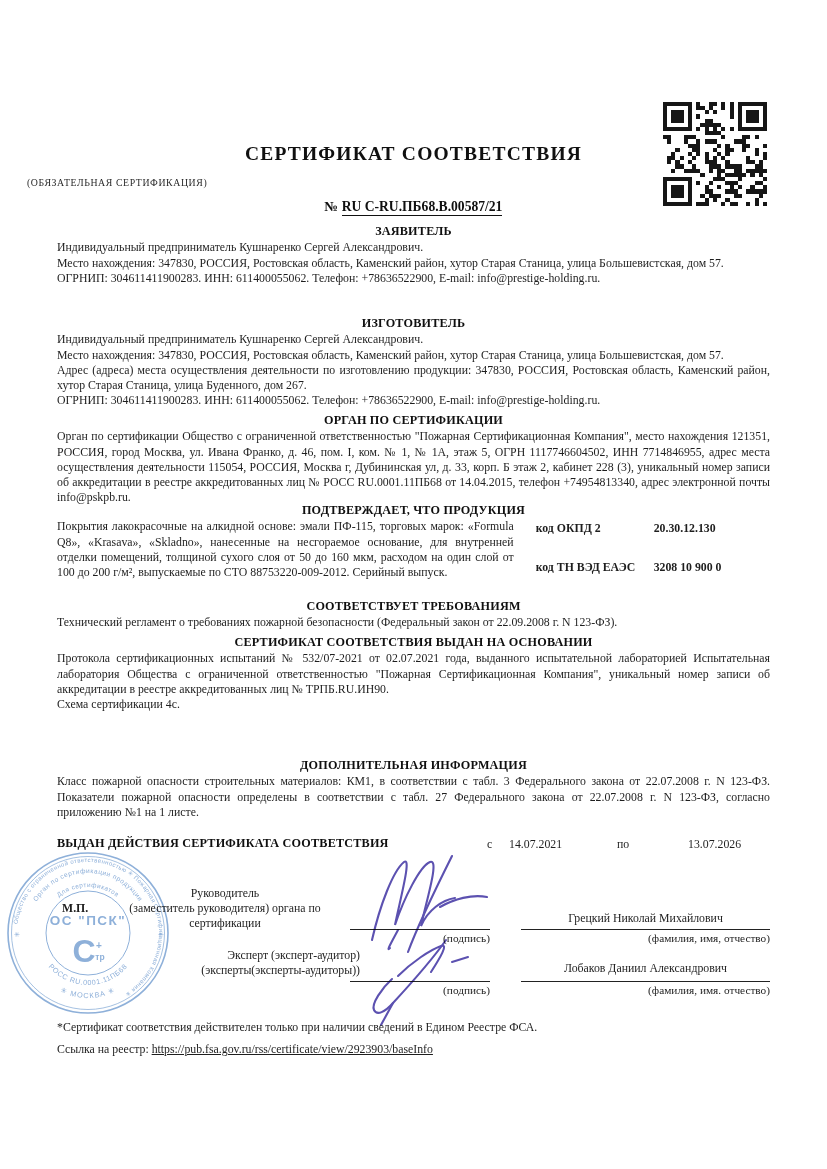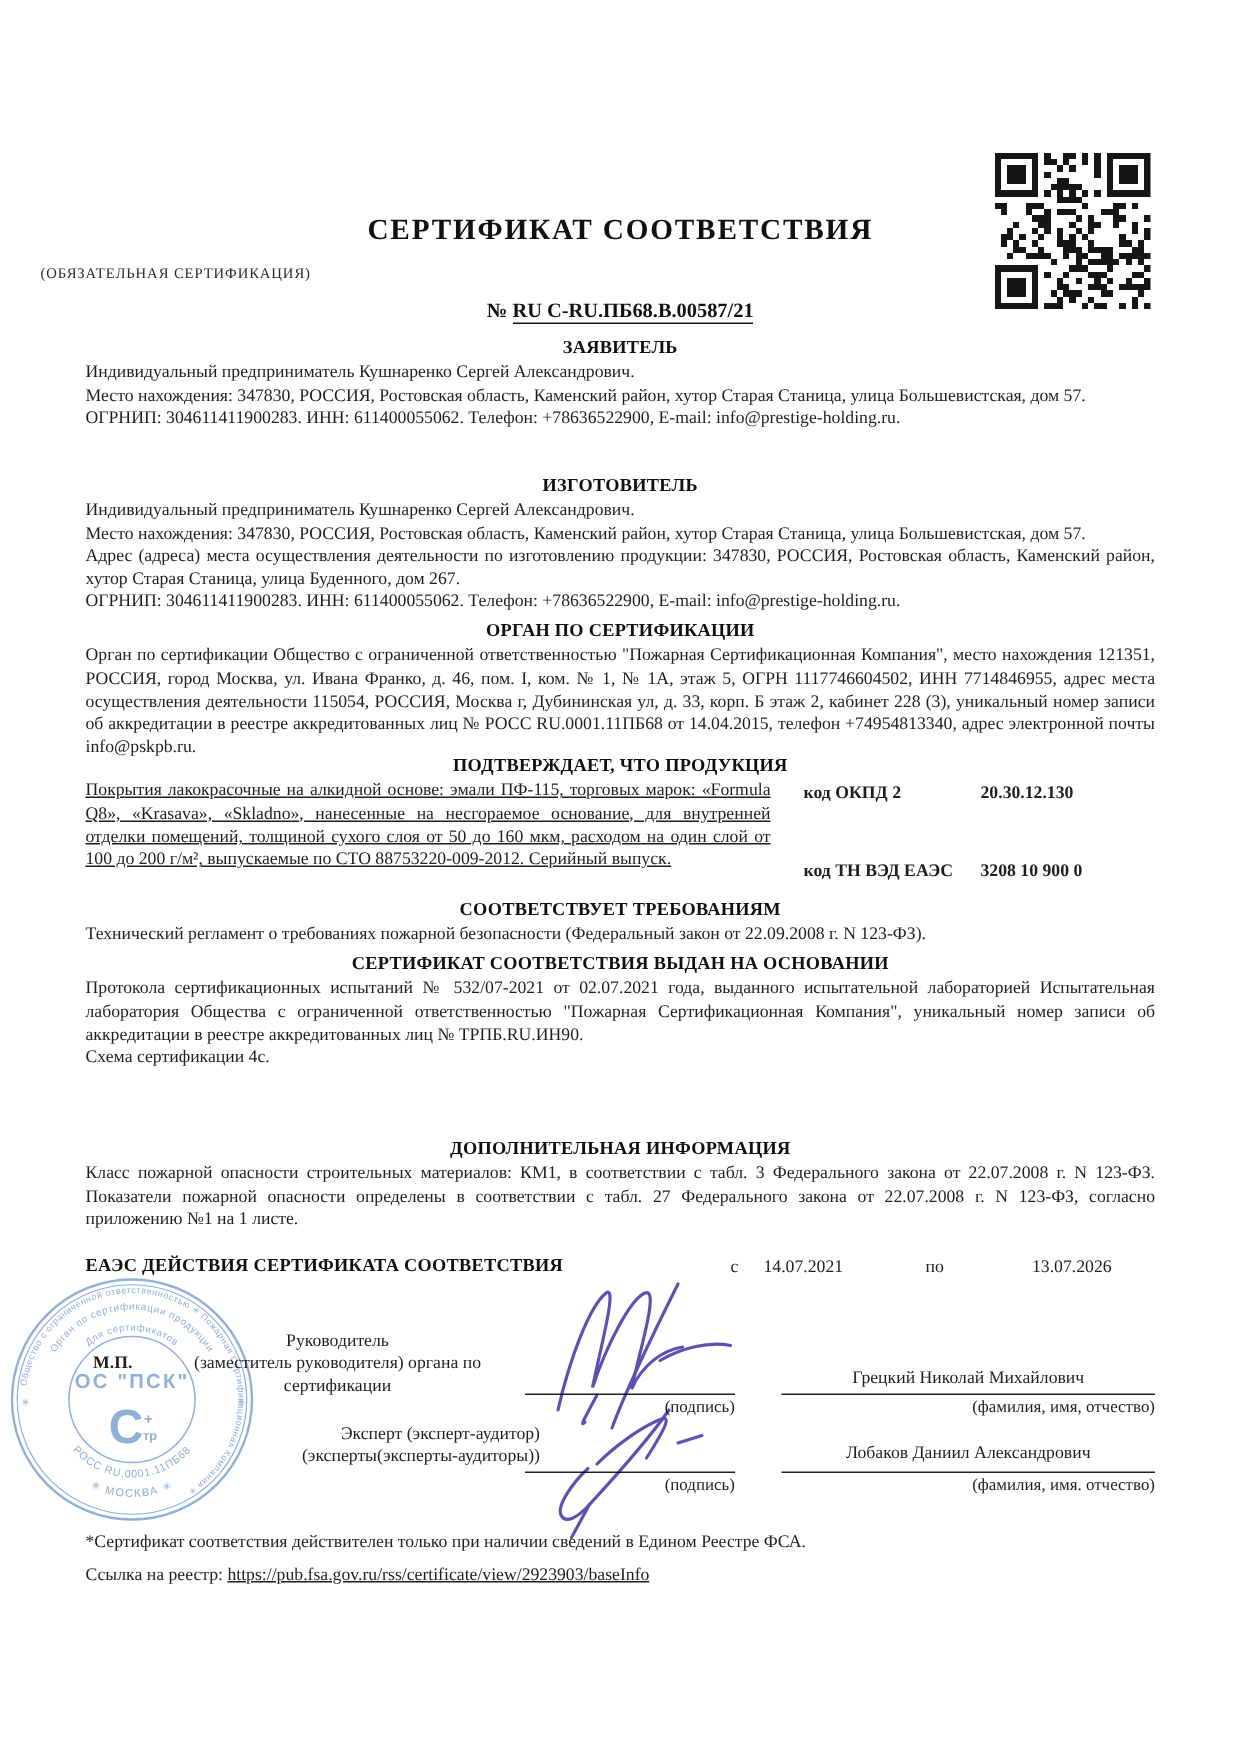--- a/index.html
+++ b/index.html
@@ -9,25 +9,25 @@
   }
   .sec{position:absolute;left:57px;width:713px;font-size:11.8px;line-height:15.3px;}
   .sec p{margin:0;text-align:justify;}
   .hd{font-weight:bold;font-size:12.2px;letter-spacing:.2px;color:#101010;margin:0 0 1px 0;text-align:center;}
   .title{position:absolute;left:0;top:143px;width:100%;text-align:center;font-weight:bold;font-size:19.5px;letter-spacing:1.2px;color:#101010;}
   .subtitle{position:absolute;left:0;top:177px;width:100%;font-size:9.8px;letter-spacing:.6px;color:#2a2a2a;margin-left:27px;}
   .certno{position:absolute;left:0;top:199px;width:100%;text-align:center;font-weight:bold;font-size:13.6px;color:#101010;}
   .certno .num{border-bottom:1.6px solid #101010;padding-bottom:1px;}
   .qr{position:absolute;left:663px;top:102px;width:104px;height:104px;}
   .prodwrap{display:flex;}
-  .proddesc{width:458px;text-decoration:underline;}
+  .proddesc{width:458px;}
   .codes{width:235px;padding-left:22px;font-weight:bold;}
   .coderow{display:flex;margin-top:2px;}
   .coderow .cl{width:118px;flex:none;}
-  .coderow.second{margin-top:36px;}
+  .coderow.second{margin-top:23px;}
   .validity{position:absolute;left:57px;top:836px;width:713px;height:20px;font-size:11.8px;}
   .validity .hd{display:inline-block;}
   .vfloat{position:absolute;top:1px;}
   .mp{position:absolute;left:62px;top:901px;font-size:11.8px;font-weight:bold;}
   .role1{position:absolute;left:100px;top:886px;width:250px;text-align:center;font-size:11.8px;line-height:15px;}
   .role2{position:absolute;left:100px;top:948px;width:260px;text-align:right;font-size:11.8px;line-height:15px;}
   .sline{position:absolute;border-top:1.3px solid #222;}
   .scap{position:absolute;text-align:right;font-size:11.3px;color:#1e1e1e;}
   .sname{position:absolute;text-align:center;font-size:11.8px;color:#1e1e1e;}
   .foot{position:absolute;left:57px;width:713px;font-size:11.8px;}
@@ -100,21 +100,21 @@
     <p>Протокола сертификационных испытаний № 532/07-2021 от 02.07.2021 года, выданного испытательной лабораторией Испытательная лаборатория Общества с ограниченной ответственностью "Пожарная Сертификационная Компания", уникальный номер записи об аккредитации в реестре аккредитованных лиц № ТРПБ.RU.ИН90.</p>
     <p>Схема сертификации 4с.</p>
   </div>
 
   <div class="sec" style="top:758px">
     <div class="hd">ДОПОЛНИТЕЛЬНАЯ ИНФОРМАЦИЯ</div>
     <p>Класс пожарной опасности строительных материалов: КМ1, в соответствии с табл. 3 Федерального закона от 22.07.2008 г. N 123-ФЗ. Показатели пожарной опасности определены в соответствии с табл. 27 Федерального закона от 22.07.2008 г. N 123-ФЗ, согласно приложению №1 на 1 листе.</p>
   </div>
 
   <div class="validity">
-    <span class="hd">ЕАЭС ДЕЙСТВИЯ СЕРТИФИКАТА СООТВЕТСТВИЯ</span>
+    <span class="hd">ВЫДАН ДЕЙСТВИЯ СЕРТИФИКАТА СООТВЕТСТВИЯ</span>
     <span class="vfloat" style="left:430px">с</span>
     <span class="vfloat" style="left:452px">14.07.2021</span>
     <span class="vfloat" style="left:560px">по</span>
     <span class="vfloat" style="left:631px">13.07.2026</span>
   </div>
 
   <div class="mp">М.П.</div>
   <div class="role1">
     <div>Руководитель</div>
     <div>(заместитель руководителя) органа по</div>

